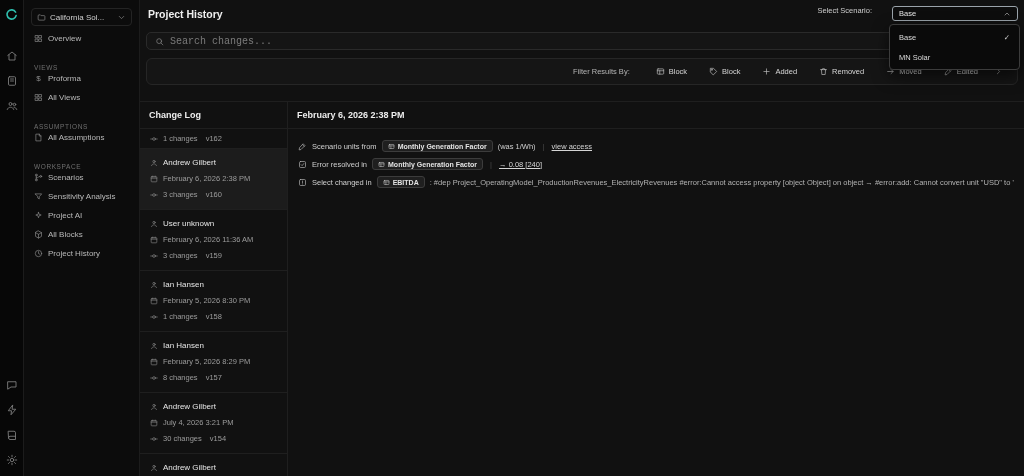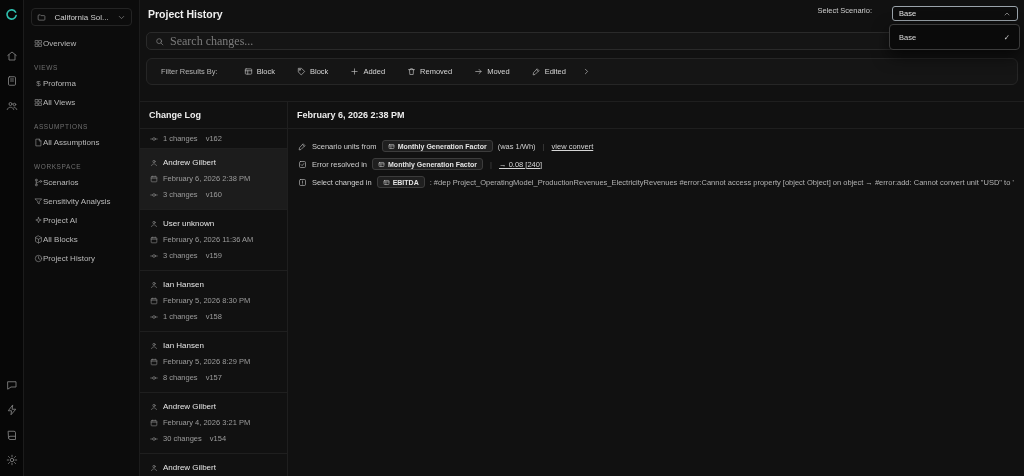--- a/index.html
+++ b/index.html
@@ -15,48 +15,48 @@
           flex-direction:column; align-items:center; justify-content:space-between; padding:8px 0 10px; }
   .rail-group { display:flex; flex-direction:column; align-items:center; gap:13px; }
   .rail .ic { width:12px; height:12px; color:#7d7d7d; cursor:pointer; }
   .rail .logo { width:13px; height:13px; color:#2fbfae; }
   .rail .first-after-logo { margin-top:16px; }
 
   
   .sidebar { width:116px; background:#0c0c0c; border-right:1px solid #1c1c1c; padding:8px 7px; font-size:8px; }
   .proj { display:flex; align-items:center; gap:4px; height:18px; border:1px solid #242424;
           border-radius:4px; padding:0 5px; color:#cfcfcf; margin-bottom:8px; cursor:pointer; }
-  .proj .lbl { flex:1; white-space:nowrap; overflow:hidden;text-align:center; }
+  .proj .lbl { flex:1; white-space:nowrap; overflow:hidden; }
   .proj .ic, .side-item .ic { width:9px; height:9px; color:#8a8a8a; }
-  .side-item { display:flex; align-items:center; height:19px; padding:0 3px;
+  .side-item { display:flex; gap:5px; height:19px; padding:0 3px;
                color:#b9b9b9; border-radius:3px; cursor:pointer; white-space:nowrap; }
   .side-sec { font-size:6.5px; letter-spacing:.6px; color:#6f6f6f; margin:11px 0 3px 3px; }
   .dollar { font-size:8px; color:#8a8a8a; width:9px; text-align:center; }
 
   
   .main { flex:1; min-width:0; display:flex; flex-direction:column; position:relative; background:#111; }
   .mhead { display:flex; align-items:center; justify-content:space-between; padding:6px 6px 4px 8px; }
   .ptitle { font-size:10.5px; font-weight:700; color:#f0f0f0; }
   .scen { display:flex; gap:20px; }
   .scen-lbl { font-size:7.5px; color:#cdcdcd; }
   .select { width:126px; height:15px; border:1px solid #9aa3aa; border-radius:3px; background:#0d0d0d;
             display:flex; align-items:center; justify-content:space-between; padding:0 6px;
             font-size:7.5px; color:#e6e6e6; cursor:pointer; }
   .select .ic { width:8px; height:8px; color:#c2c2c2; }
 
   .search-row { padding:7px 6px 0; }
   .search { height:18px; border:1px solid #2a2a2a; background:#151515; border-radius:5px;
             display:flex; align-items:center; gap:6px; padding:0 8px; }
   .search .ic { width:9px; height:9px; color:#8a8a8a; }
   .search input { flex:1; background:transparent; border:0; outline:0; color:#d8d8d8;
-                  font-size:12px; font-family:Liberation Serif, serif; }
+                  font-size:10px; font-family:Liberation Mono, monospace; }
   .search input::placeholder { color:#7b7b7b; }
 
   .filterbar { margin:8px 6px 0; height:27px; border:1px solid #262626; background:#151515;
-               border-radius:6px; display:flex; align-items:center; gap:22px; padding:0 14px; }
+               border-radius:6px; display:flex; align-items:center; gap:22px; padding:0 14px;justify-content:flex-end; }
   .filter-lbl { font-size:7.5px; color:#b5b5b5; margin-right:4px; }
   .fbtn { display:flex; align-items:center; gap:4px; font-size:7.5px; color:#d6d6d6; cursor:pointer; }
   .fbtn .ic { width:9px; height:9px; color:#bdbdbd; }
   .fmore { width:9px; height:9px; color:#bdbdbd; cursor:pointer; margin-left:-6px; }
 
   .content { flex:1; min-height:0; margin-top:16px; border-top:1px solid #1f1f1f; display:flex; }
   .panel-title { height:27px; display:flex; align-items:center; padding:0 9px; font-size:9px;
                  font-weight:700; color:#ededed; border-bottom:1px solid #1f1f1f; flex:0 0 auto; }
   .clog { width:148px; border-right:1px solid #1f1f1f; display:flex; flex-direction:column; }
   .entries { flex:1; overflow:hidden; }
@@ -513,21 +513,21 @@
             </div>
             <div class="eline">
               <span class="ic">
                   <svg viewBox="0 0 24 24">
                     <rect x="3.5" y="5" width="17" height="15.5" rx="2"></rect>
                     <line x1="3.5" y1="9.5" x2="20.5" y2="9.5"></line>
                     <line x1="8.5" y1="3" x2="8.5" y2="6.5"></line>
                     <line x1="15.5" y1="3" x2="15.5" y2="6.5"></line>
                   </svg>
                 </span>
-              <span class="emeta">February 4, 2026 3:21 PM</span>
+              <span class="emeta">July 4, 2026 3:21 PM</span>
             </div>
             <div class="eline">
               <span class="ic">
                   <svg viewBox="0 0 24 24">
                     <circle cx="12" cy="12" r="4"></circle>
                     <line x1="2" y1="12" x2="8" y2="12"></line>
                     <line x1="16" y1="12" x2="22" y2="12"></line>
                   </svg>
                 </span>
               <span class="emeta">30 changes</span>
@@ -567,21 +567,21 @@
                   <svg viewBox="0 0 24 24">
                     <rect x="3.5" y="5" width="17" height="14" rx="2"></rect>
                     <line x1="3.5" y1="10" x2="20.5" y2="10"></line>
                     <line x1="10" y1="10" x2="10" y2="19"></line>
                   </svg>
                 </span>
               <span>Monthly Generation Factor</span>
             </span>
             <span>(was 1/Wh)</span>
             <span class="pipe">|</span>
-            <span class="dlink">view convert</span>
+            <span class="dlink">view access</span>
           </div>
 
           <div class="drow">
             <span class="ic">
                 <svg viewBox="0 0 24 24">
                   <rect x="4" y="4" width="16" height="16" rx="3"></rect>
                   <polyline points="8.5 12.5 11 15 15.5 9.5"></polyline>
                 </svg>
               </span>
             <span>Error resolved in</span>
@@ -623,16 +623,19 @@
 
         </div>
       </div>
     </div>
 
     <div class="dropdown">
       <div class="opt">
         <span>Base</span>
         <span class="check">✓</span>
       </div>
+      <div class="opt">
+        <span>MN Solar</span>
+      </div>
     </div>
 
   </div>
 </div>
 
 </body></html>

